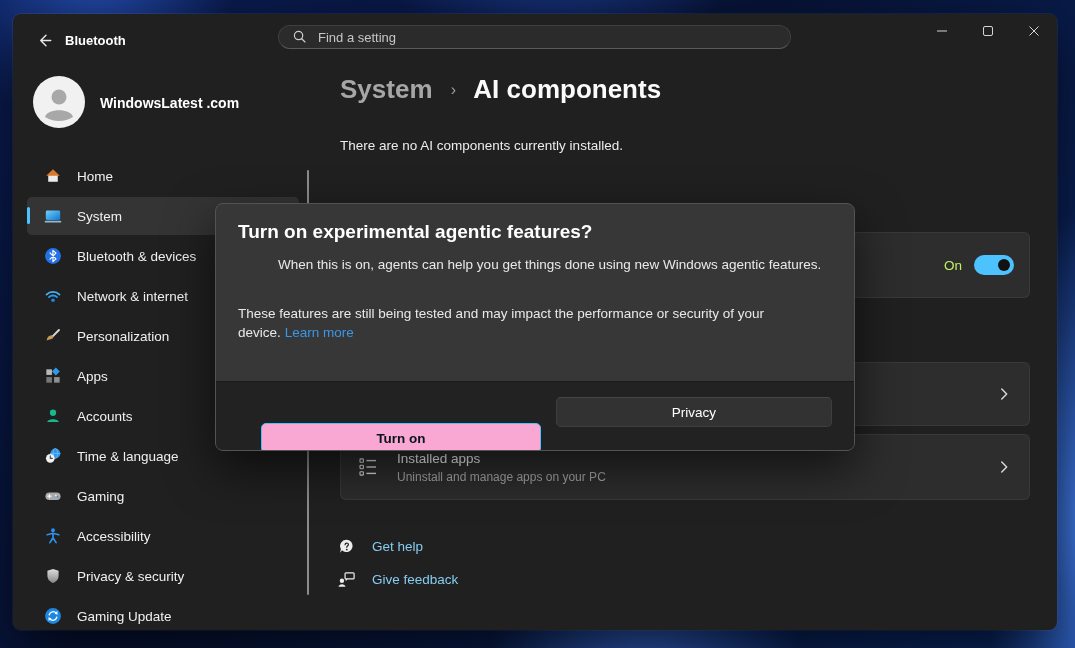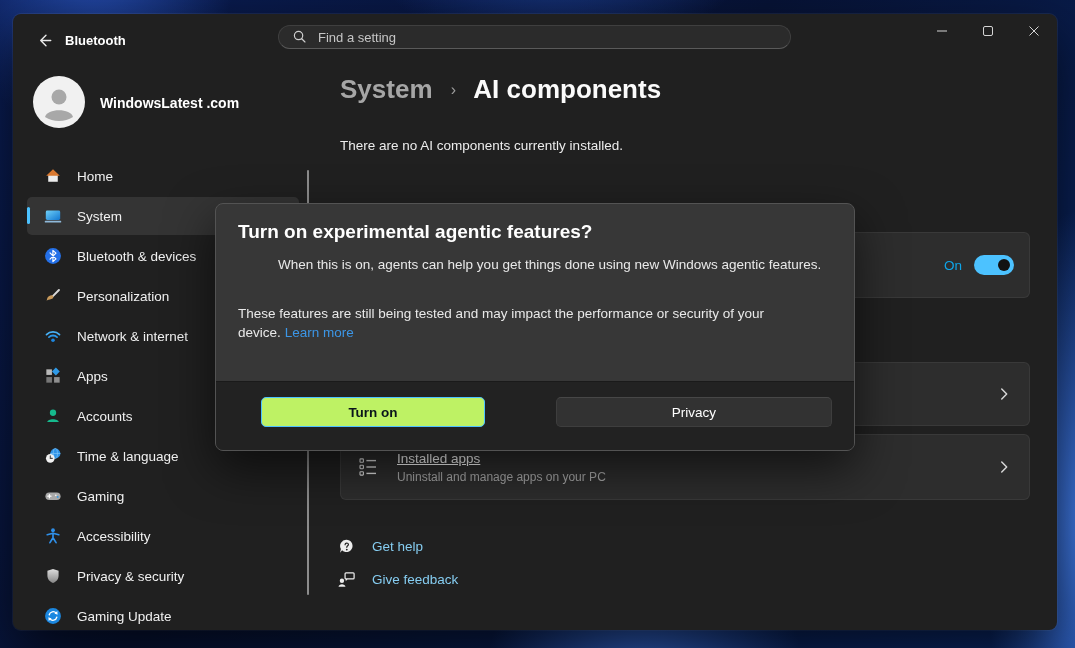--- a/index.html
+++ b/index.html
@@ -46,50 +46,50 @@
   
   .breadcrumb{ position:absolute; left:327px; top:60px; font-size:26px; font-weight:700; }
   .crumb-parent{ color:#a6a6a6; }
   .crumb-sep{ color:#9c9c9c; font-size:16px; font-weight:400; margin:0 11px; vertical-align:3px; }
   .crumb-current{ color:#fbfbfb; }
   .empty-msg{ position:absolute; left:327px; top:124px; font-size:13.5px; color:#ececec; }
   .card{ position:absolute; left:327px; width:690px; background:#2d2d2d;
     border:1px solid rgba(255,255,255,.06); border-radius:6px; }
   .card-toggle{ top:218px; height:66px; display:flex; align-items:center;
     justify-content:flex-end; padding-right:15px; gap:12px; }
-  .on-label{ font-size:13.5px; color:#0ea5e9; }
+  .on-label{ font-size:13.5px; color:#bef264; }
   .toggle{ position:relative; width:40px; height:20px; background:#4cc2ff; border-radius:10px; }
   .toggle .knob{ position:absolute; right:4px; top:4px; width:12px; height:12px;
     border-radius:50%; background:#121212; }
   .card-mid{ top:348px; height:64px; }
   .card-mid .chev{ position:absolute; right:16px; top:22px; }
   .card-apps{ top:420px; height:66px; display:flex; align-items:center; padding:0 16px; }
   .card-apps .txt{ margin-left:18px; }
-  .card-title{ font-size:13.5px; color:#fff;text-decoration:underline; }
+  .card-title{ font-size:13.5px; color:#fff; }
   .card-sub{ font-size:12px; color:#a8a8a8; margin-top:4px; }
   .card-apps .chev{ margin-left:auto; }
   .help-links{ position:absolute; left:324px; top:520px; }
   .help-row{ display:flex; align-items:center; gap:16px; height:24px; margin-bottom:9px; }
   .help-row a{ color:#86cdf1; font-size:13.5px; text-decoration:none; }
   
   .dialog{ position:absolute; left:202px; top:189px; width:640px; height:248px;
     background:#373737; border:1px solid #535353; border-radius:8px; z-index:20;
     box-shadow:0 18px 48px rgba(0,0,0,.6); overflow:hidden; }
   .dialog-title{ position:absolute; left:22px; top:17px; font-size:19px; font-weight:700; color:#fff; }
   .dialog-p1{ position:absolute; left:22px; top:53px; font-size:13.5px; color:#e9e9e9; white-space:nowrap;margin-left:40px; }
   .dialog-p2{ position:absolute; left:22px; top:101px; width:602px; font-size:13.5px;
     color:#e9e9e9; line-height:18.5px; }
   .learn-more{ color:#3c96e6; text-decoration:none; margin-left:4px; }
   .dialog-footer{ position:absolute; left:0; right:0; bottom:0; height:69px;
     background:#222222; border-top:1px solid #1a1a1a; }
   .btn{ position:absolute; top:15px; height:30px; border-radius:5px; font-size:13.5px;
     display:flex; align-items:center; justify-content:center;
     font-family:"Liberation Sans",sans-serif; }
-  .btn-primary{ left:45px; width:224px; background:#bef264; color:#0a141b; font-weight:600;
-    border:1px solid #4cc2ff; }
+  .btn-primary{ left:45px; width:280px; background:#f9a8d4; color:#0a141b; font-weight:600;
+    border:1px solid #4cc2ff;margin-top:26px; }
   .btn-secondary{ left:340px; width:276px; background:#323232; color:#fff;
     border:1px solid #3e3e3e; border-top-color:#474747; }
 </style>
 </head>
 <body>
 
 <div class="desktop">
   <div class="window">
 
     <div class="back-btn">
@@ -159,33 +159,33 @@
       <div class="nav-item">
         <svg class="nav-icon" viewBox="0 0 20 20">
           <circle cx="10" cy="10" r="8.8" fill="#2470e8"></circle>
           <path d="M6.7 6.6 L13.3 13.2 L9.9 16.2 L9.9 3.8 L13.3 6.8 L6.7 13.4" fill="none" stroke="#fff" stroke-width="1.3" stroke-linejoin="round" stroke-linecap="round"></path>
         </svg>
         <span class="nav-label">Bluetooth &amp; devices</span>
       </div>
 
       <div class="nav-item">
         <svg class="nav-icon" viewBox="0 0 20 20">
-          <path d="M16.6 3.4 L9.6 10.4" stroke="#d8d8d8" stroke-width="2.2" stroke-linecap="round"></path>
-          <path d="M9.9 9.6 C11 10.7 10.6 12.6 8.2 13.4 C5.8 14.2 4.4 14 3 15.4 C3.4 12.6 3.8 11.2 5.4 10.2 C7 9.2 8.8 8.5 9.9 9.6 Z" fill="#c89a5c"></path>
-        </svg>
-        <span class="nav-label">Personalization</span>
-      </div>
-
-      <div class="nav-item">
-        <svg class="nav-icon" viewBox="0 0 20 20">
           <path d="M2.8 8.4 a10.2 10.2 0 0 1 14.4 0" fill="none" stroke="#47b0f5" stroke-width="2" stroke-linecap="round"></path>
           <path d="M5.5 11.3 a6.4 6.4 0 0 1 9 0" fill="none" stroke="#2b98ea" stroke-width="2" stroke-linecap="round"></path>
           <circle cx="10" cy="14.8" r="2" fill="#1e86dd"></circle>
         </svg>
         <span class="nav-label">Network &amp; internet</span>
+      </div>
+
+      <div class="nav-item">
+        <svg class="nav-icon" viewBox="0 0 20 20">
+          <path d="M16.6 3.4 L9.6 10.4" stroke="#d8d8d8" stroke-width="2.2" stroke-linecap="round"></path>
+          <path d="M9.9 9.6 C11 10.7 10.6 12.6 8.2 13.4 C5.8 14.2 4.4 14 3 15.4 C3.4 12.6 3.8 11.2 5.4 10.2 C7 9.2 8.8 8.5 9.9 9.6 Z" fill="#c89a5c"></path>
+        </svg>
+        <span class="nav-label">Personalization</span>
       </div>
 
       <div class="nav-item">
         <svg class="nav-icon" viewBox="0 0 20 20">
           <rect x="2.6" y="2.6" width="6.2" height="6.2" fill="#b9b9b9"></rect>
           <rect x="2.6" y="11.2" width="6.2" height="6.2" fill="#777777"></rect>
           <rect x="11.2" y="11.2" width="6.2" height="6.2" fill="#8f8f8f"></rect>
           <rect x="10.1" y="1.9" width="6.2" height="6.2" transform="rotate(45 13.2 5)" fill="#2f9ae8"></rect>
         </svg>
         <span class="nav-label">Apps</span>

